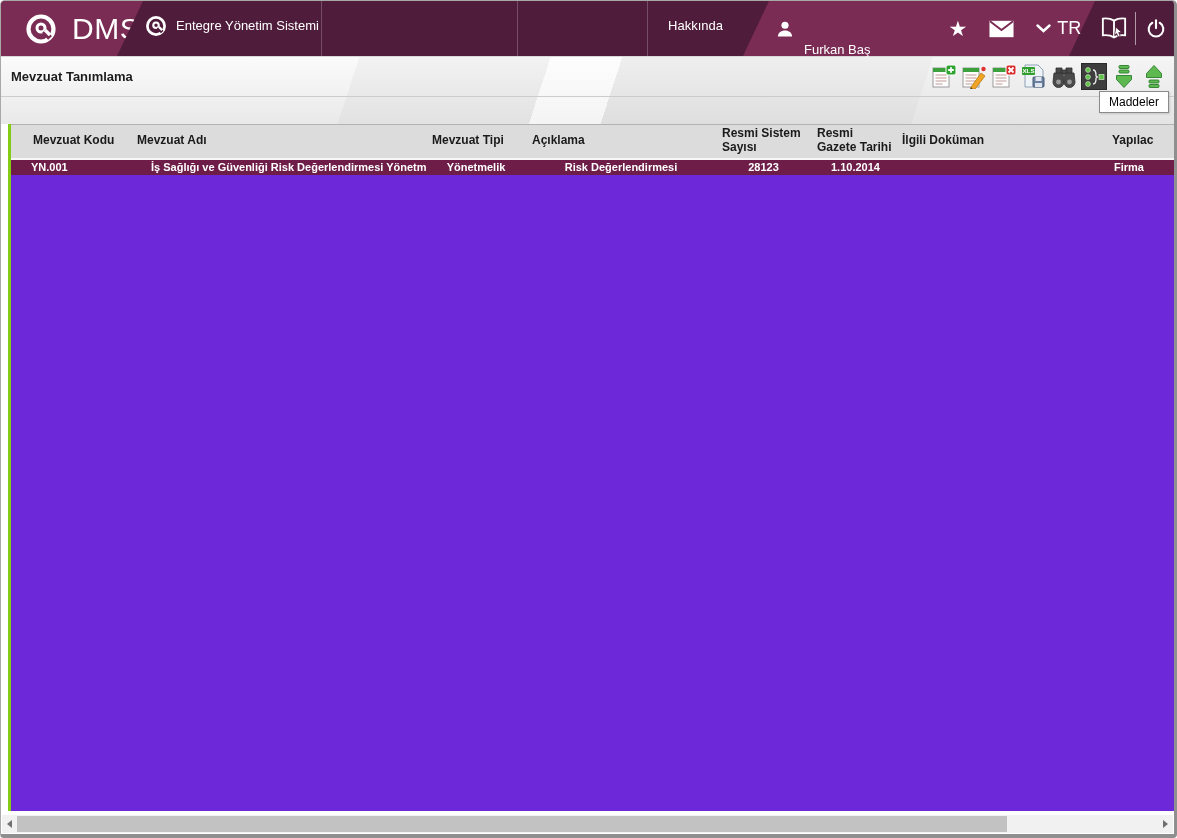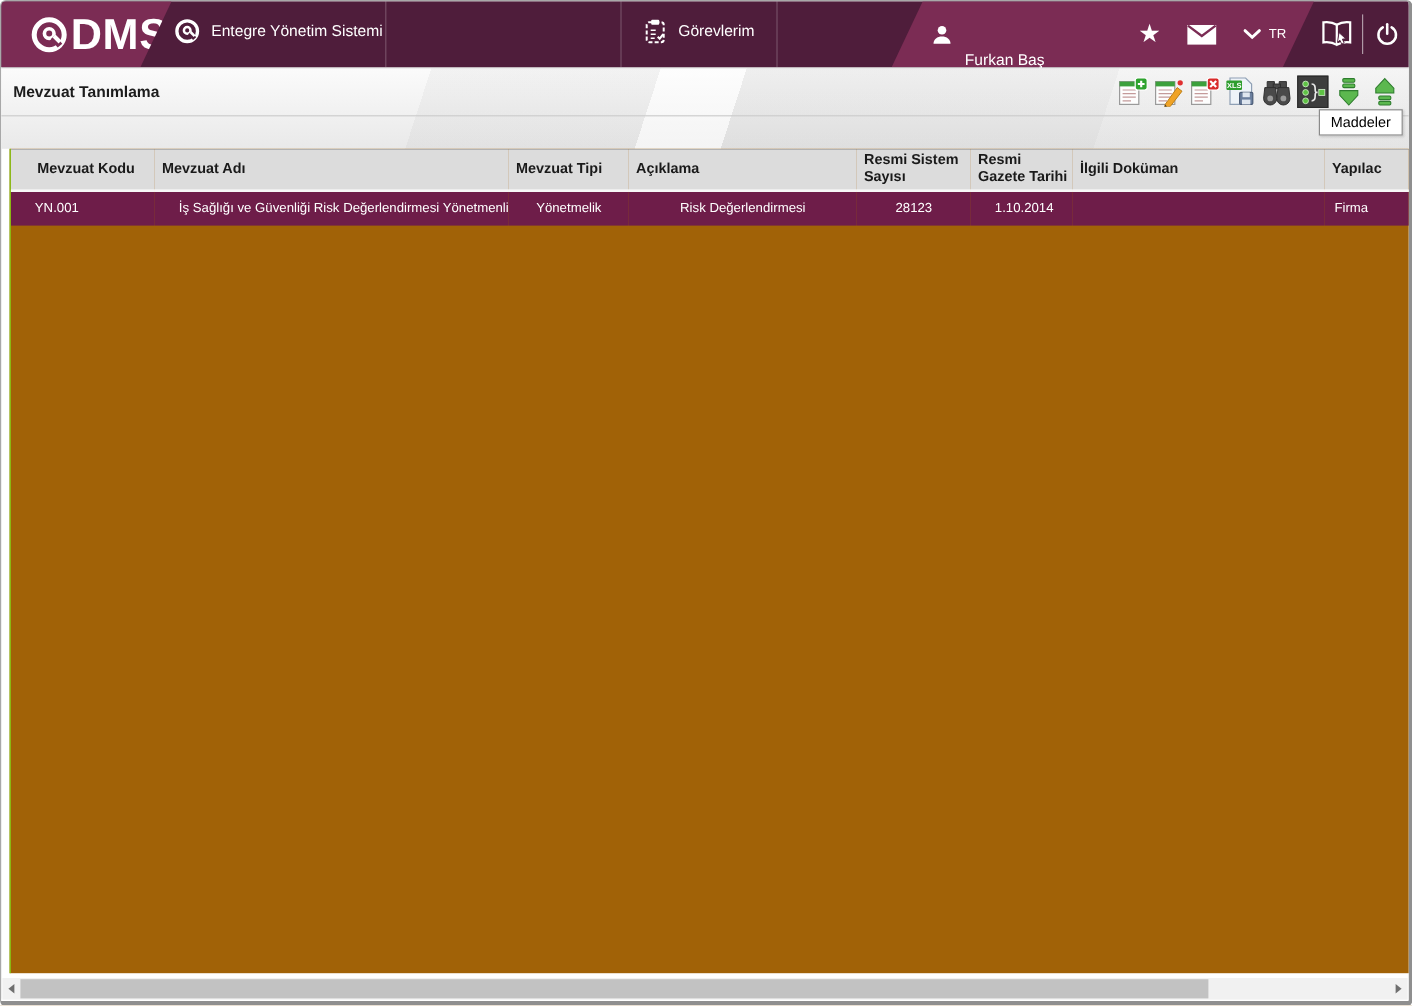--- a/index.html
+++ b/index.html
@@ -10,35 +10,35 @@
     border-radius:5px 5px 4px 4px; background:#fff;
   }
 
   
   .topbar { position:absolute; left:0; top:0; width:100%; height:55px; background:#4f1d3b; color:#fff; z-index:30; }
   .brand {
     position:absolute; left:0; top:0; width:142px; height:55px; background:#7b2c54;
     clip-path:polygon(0 0,100% 0,calc(100% - 26px) 100%,0 100%);
     display:flex; align-items:center; justify-content:flex-start; padding-left:24px;
   }
-  .brand-text { font-size:36px; font-weight:bold; letter-spacing:0.5px; margin-left:2px; }
+  .brand-text { font-size:30px; font-weight:normal; letter-spacing:0.5px; margin-left:15px; }
   .menu-item {
     position:absolute; top:0; height:49px; display:flex; align-items:center; justify-content:center;
     gap:9px; font-size:13px; cursor:pointer;
   }
   .mi-sep { position:absolute; top:0; width:1px; height:55px; background:rgba(255,255,255,0.22); }
   .user-band {
     position:absolute; left:742px; top:0; width:352px; height:55px; background:#7b2c54;
     clip-path:polygon(26px 0,100% 0,calc(100% - 26px) 100%,0 100%);
   }
   .user-content { position:absolute; left:742px; top:0; width:352px; height:55px; display:flex; align-items:center; z-index:2; }
   .user-name { font-size:13px; margin-left:9px;margin-top:42px; }
   .tb-iconbtn { display:flex; align-items:center; justify-content:center; cursor:pointer; }
   .star-glyph { font-size:21px; line-height:1; }
-  .lang { font-size:11px; margin-left:6px; }
+  .lang { font-size:18px; margin-left:6px; }
   .right-sep { position:absolute; left:1134px; top:11px; width:1px; height:33px; background:rgba(255,255,255,0.55); z-index:3; }
   .book-btn { position:absolute; left:1092px; top:0; width:42px; height:55px; z-index:3; }
   .power-btn { position:absolute; left:1136px; top:0; width:38px; height:55px; z-index:3; }
 
   
   .header-band {
     position:absolute; left:0; top:55px; width:100%; height:68px;
     background:
       linear-gradient(108deg, rgba(255,255,255,0) 30%, rgba(130,130,130,0.07) 30%, rgba(130,130,130,0.07) 46%, rgba(255,255,255,0.5) 46%, rgba(255,255,255,0.5) 52%, rgba(130,130,130,0.10) 52%, rgba(130,130,130,0.10) 78%, rgba(130,130,130,0.05) 78%),
       linear-gradient(to bottom,#fbfbfb,#e9e9e9);
@@ -54,34 +54,34 @@
   .tab {
     display:inline-block; height:26px; line-height:25px; padding:0 13px; font-size:12px; color:#333;
     background:#d6d6d6; border:1px solid #9a9a9a; border-bottom:none; margin-right:3px; cursor:pointer;
   }
   .tab.active { background:#fff; position:relative; z-index:2; }
   .tabs-wrap { position:absolute; left:8px; bottom:0; }
 
   
   .content-panel {
     position:absolute; left:7px; top:123px; right:0; bottom:23px;
-    background:#a16207; border-left:1px solid #84cc16; overflow:hidden;
+    background:#6d28d9; border-left:3px solid #84cc16; overflow:hidden;
   }
   table.grid { border-collapse:collapse; table-layout:fixed; width:1500px; }
   table.grid col.c0{width:120px} table.grid col.c1{width:295px} table.grid col.c2{width:100px}
   table.grid col.c3{width:190px} table.grid col.c4{width:95px}  table.grid col.c5{width:85px}
   table.grid col.c6{width:210px} table.grid col.c7{width:405px}
   .grid th {
     background:#dcdcdc; border-top:1px solid #b2b2b2; border-bottom:2px solid #f7f7f7;
     font-size:12px; font-weight:bold; color:#1a1a1a; text-align:left; vertical-align:middle;
     height:34px; padding:2px 4px 2px 6px; line-height:1.15;
   }
   .grid th.first { padding-left:22px; }
   .grid td {
-    background:#6e1d49; color:#fff; font-size:11px; font-weight:normal; height:29px;
+    background:#6e1d49; color:#fff; font-size:11px; font-weight:bold; height:16px;
     padding:1px 20px; white-space:nowrap; overflow:hidden;
   }
   .grid td.left { text-align:left; padding-left:20px; }
   .grid td.center { text-align:center; }
 
   
   .tooltip {
     position:absolute; right:5px; top:90px; z-index:40; background:#fff; border:1px solid #8a8a8a;
     padding:3px 9px; font-size:12px; color:#000; box-shadow:1px 1px 2px rgba(0,0,0,0.15);
   }
@@ -122,33 +122,25 @@
           <path d="M19 18 l6 7" stroke="#4f1d3b" stroke-width="5"></path>
           <path d="M20 17 l5 5" stroke="#fff" stroke-width="3.2"></path>
         </svg>
       </span>
       <span>Entegre Yönetim Sistemi</span>
     </div>
     <div class="mi-sep" style="left:320px;"></div>
 
     <div class="mi-sep" style="left:516px;"></div>
 
-    <div class="menu-item" style="left:517px;width:129px;">
-      <span>
-        <svg width="20" height="22" viewBox="0 0 24 26">
-          <rect x="3.5" y="4" width="17" height="20" rx="2.5" fill="none" stroke="#fff" stroke-width="2" stroke-dasharray="4 2.2"></rect>
-          <rect x="8" y="1.5" width="8" height="5" rx="1" fill="#fff"></rect>
-          <path d="M7.5 12h5 M7.5 16h5 M7.5 20h4" stroke="#fff" stroke-width="1.6"></path>
-          <path d="M14.5 18.5l2 2 3.5-4.5" stroke="#fff" stroke-width="2" fill="none"></path>
-        </svg>
-      </span>
-      <span>Görevlerim</span>
-    </div>
     <div class="mi-sep" style="left:646px;"></div>
 
+    <div class="menu-item" style="left:647px;width:95px;">
+      <span>Hakkında</span>
+    </div>
 
     <div class="user-band"></div>
     <div class="user-content">
       <span class="tb-iconbtn" style="margin-left:32px;">
         <svg width="20" height="20" viewBox="0 0 24 24" fill="#fff">
           <circle cx="12" cy="7.5" r="4.3"></circle>
           <path d="M3.5 21c0-4.6 3.8-7.2 8.5-7.2s8.5 2.6 8.5 7.2z"></path>
         </svg>
       </span>
       <span class="user-name">Furkan Baş</span>

